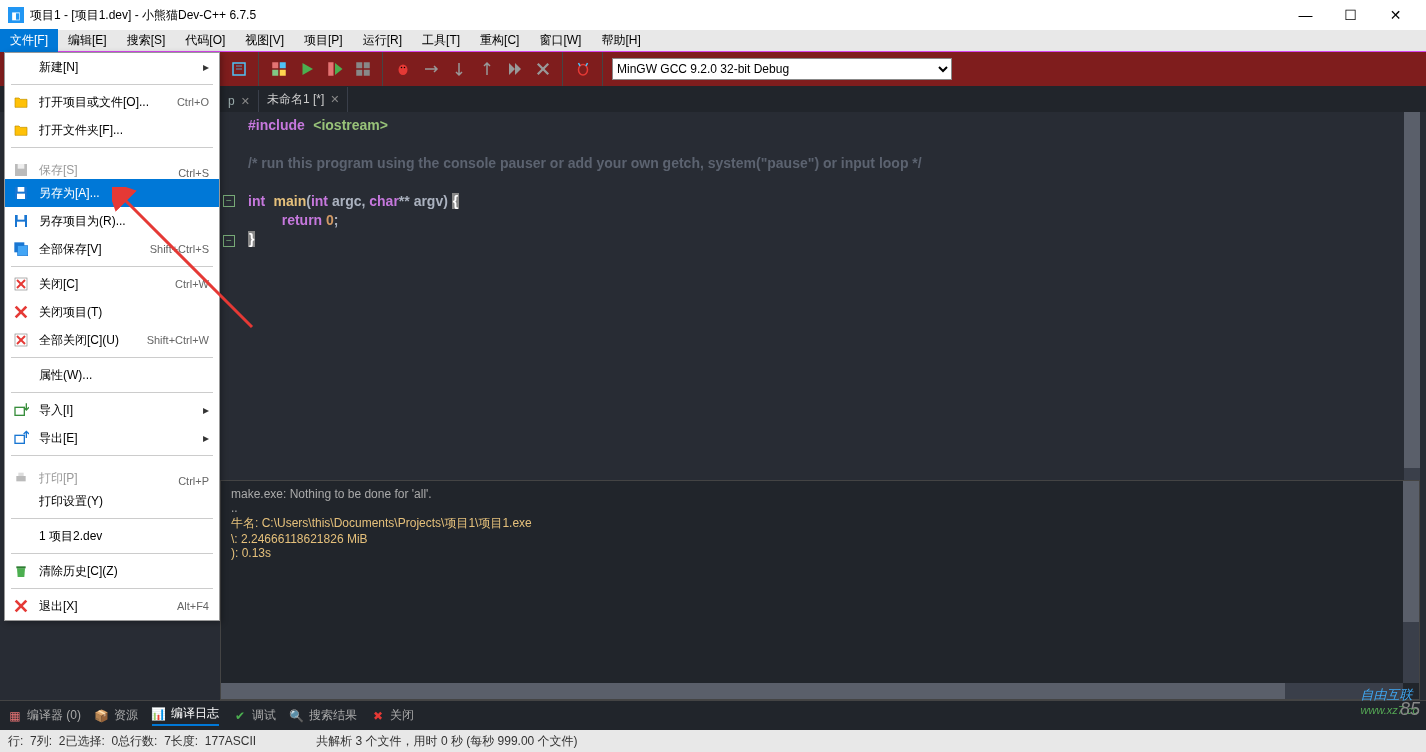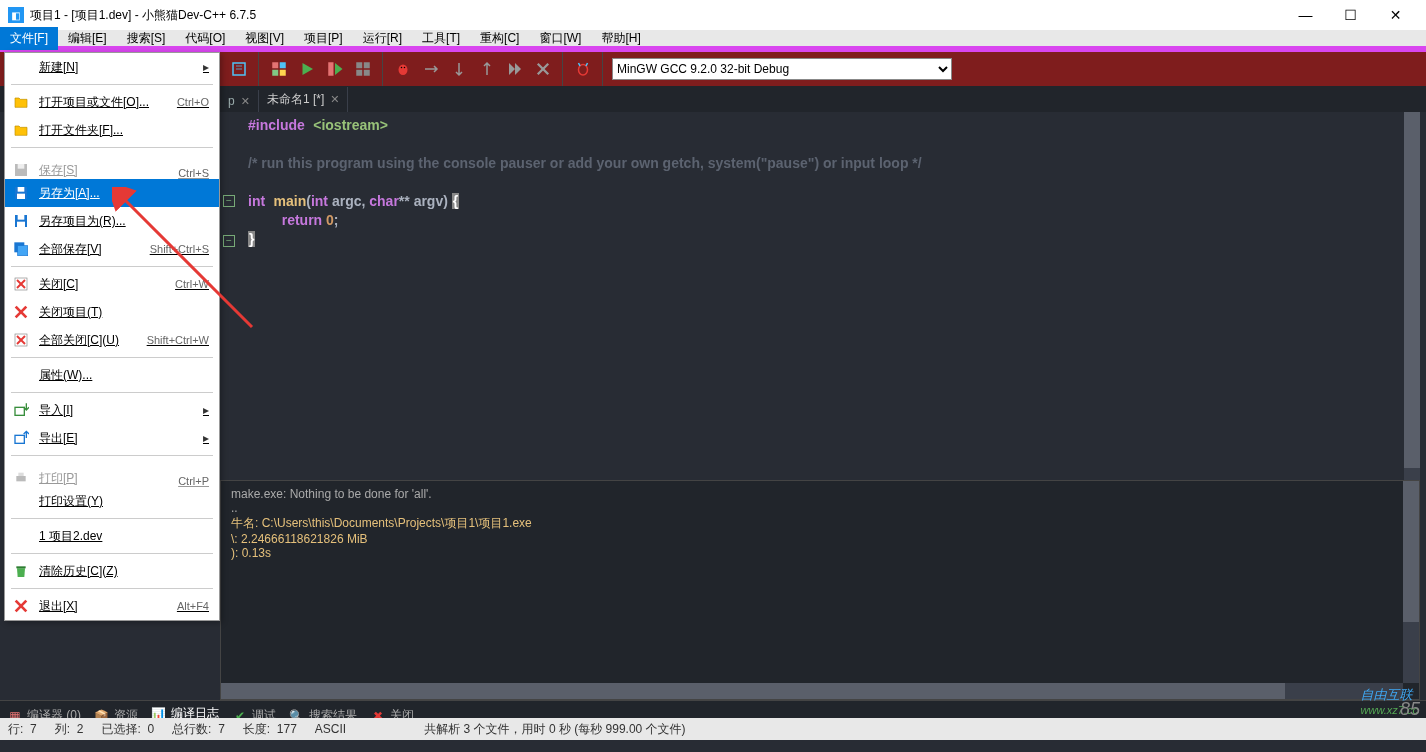--- a/index.html
+++ b/index.html
@@ -4,21 +4,21 @@
 <style>
 * { margin: 0; padding: 0; box-sizing: border-box; font-family: "Microsoft YaHei", sans-serif; }
 body { width: 1426px; height: 752px; background: #282c34; overflow: hidden; position: relative; }
 
 .titlebar { height: 30px; background: #fff; display: flex; align-items: center; padding: 0 8px; color: #000; font-size: 12px; }
 .titlebar .app-icon { width: 16px; height: 16px; background: #2196f3; margin-right: 6px; display: inline-flex; align-items: center; justify-content: center; font-size: 10px; color: #fff; }
 .titlebar .title-text { flex: 1; }
 .titlebar .win-controls { display: flex; gap: 0; }
 .titlebar .win-btn { width: 45px; height: 30px; display: flex; align-items: center; justify-content: center; font-size: 14px; cursor: pointer; }
 
-.menubar { height: 22px; background: #e8e8e8; display: flex; align-items: center; font-size: 12px; border-bottom: 6px solid #d946ef; }
+.menubar { height: 22px; background: #e8e8e8; display: flex; align-items: center; font-size: 12px; border-bottom: 1px solid #d946ef; }
 .menubar .menu-item { padding: 3px 10px; cursor: pointer; }
 .menubar .menu-item.active { background: #0078d7; color: #fff; }
 
 .toolbar { height: 34px; background: #7f1d1d; display: flex; align-items: center; padding-left: 220px; gap: 1px; }
 .toolbar .tb-group { display: flex; align-items: center; gap: 2px; padding: 0 6px; border-right: 1px solid #444; height: 100%; }
 .toolbar .tb-btn { width: 26px; height: 26px; display: flex; align-items: center; justify-content: center; cursor: pointer; }
 .toolbar .tb-btn svg { width: 18px; height: 18px; }
 .toolbar select { background: #fff; border: 1px solid #888; font-size: 12px; height: 22px; width: 340px; margin-left: 8px; }
 
 .tabs { height: 26px; background: #21252b; display: flex; align-items: flex-end; padding-left: 220px; font-size: 12px; }
@@ -43,25 +43,25 @@
 .output-panel .scrollbar-h { position: absolute; left: 0; right: 16px; bottom: 0; height: 16px; background: #3a3f4a; }
 .output-panel .scrollbar-h .thumb { height: 100%; width: 90%; background: #5a5f6a; }
 .output-panel .scrollbar-v2 { position: absolute; right: 0; top: 0; bottom: 16px; width: 16px; background: #3a3f4a; }
 .output-panel .scrollbar-v2 .thumb { width: 100%; height: 70%; background: #5a5f6a; }
 
 .bottom-tabs { position: absolute; left: 0; right: 0; bottom: 22px; height: 30px; background: #21252b; display: flex; align-items: center; font-size: 12px; color: #aaa; padding: 0 8px; gap: 14px; border-top: 1px solid #444; }
 .bottom-tabs .btab { display: inline-flex; align-items: center; gap: 5px; cursor: pointer; }
 .bottom-tabs .btab.active { color: #fff; border-bottom: 2px solid #0078d7; padding-bottom: 2px; }
 .bottom-tabs .ic { width: 14px; height: 14px; display: inline-flex; align-items: center; justify-content: center; }
 
-.statusbar { position: absolute; left: 0; right: 0; bottom: 12px; height: 22px; background: #e8e8e8; display: flex; align-items: center; font-size: 12px; color: #333; padding: 0 8px; gap: 18px; }
+.statusbar { position: absolute; left: 0; right: 0; bottom: 0; height: 22px; background: #e8e8e8; display: flex; align-items: center; font-size: 12px; color: #333; padding: 0 8px; }
 .statusbar .seg { white-space: nowrap; }
 
 .file-menu { position: absolute; left: 4px; top: 52px; width: 216px; background: #fff; border: 1px solid #999; box-shadow: 2px 2px 6px rgba(0,0,0,0.3); font-size: 12px; z-index: 100; }
-.file-menu .mi { display: flex; align-items: center; height: 28px; padding: 0 10px 0 34px; position: relative; cursor: pointer; color: #000; text-decoration: underline; }
+.file-menu .mi { display: flex; align-items: center; height: 28px; padding: 0 10px 0 34px; position: relative; cursor: pointer; color: #000; }
 .file-menu .mi.disabled { color: #999; align-items: flex-end; }
 .file-menu .mi.highlighted { background: #0078d7; color: #fff; }
 .file-menu .mi .icon { position: absolute; left: 7px; width: 18px; height: 18px; display: flex; align-items: center; justify-content: center; }
 .file-menu .mi .shortcut { margin-left: auto; color: #666; font-size: 11px; }
 .file-menu .mi .arrow { margin-left: auto; color: #333; }
 .file-menu .sep { height: 1px; background: #ccc; margin: 3px 6px; }
 
 .red-arrow { position: absolute; left: 112px; top: 187px; z-index: 200; pointer-events: none; }
 
 .watermark { position: absolute; right: 8px; bottom: 36px; color: #3fa9f5; font-size: 13px; font-style: italic; pointer-events: none; }

